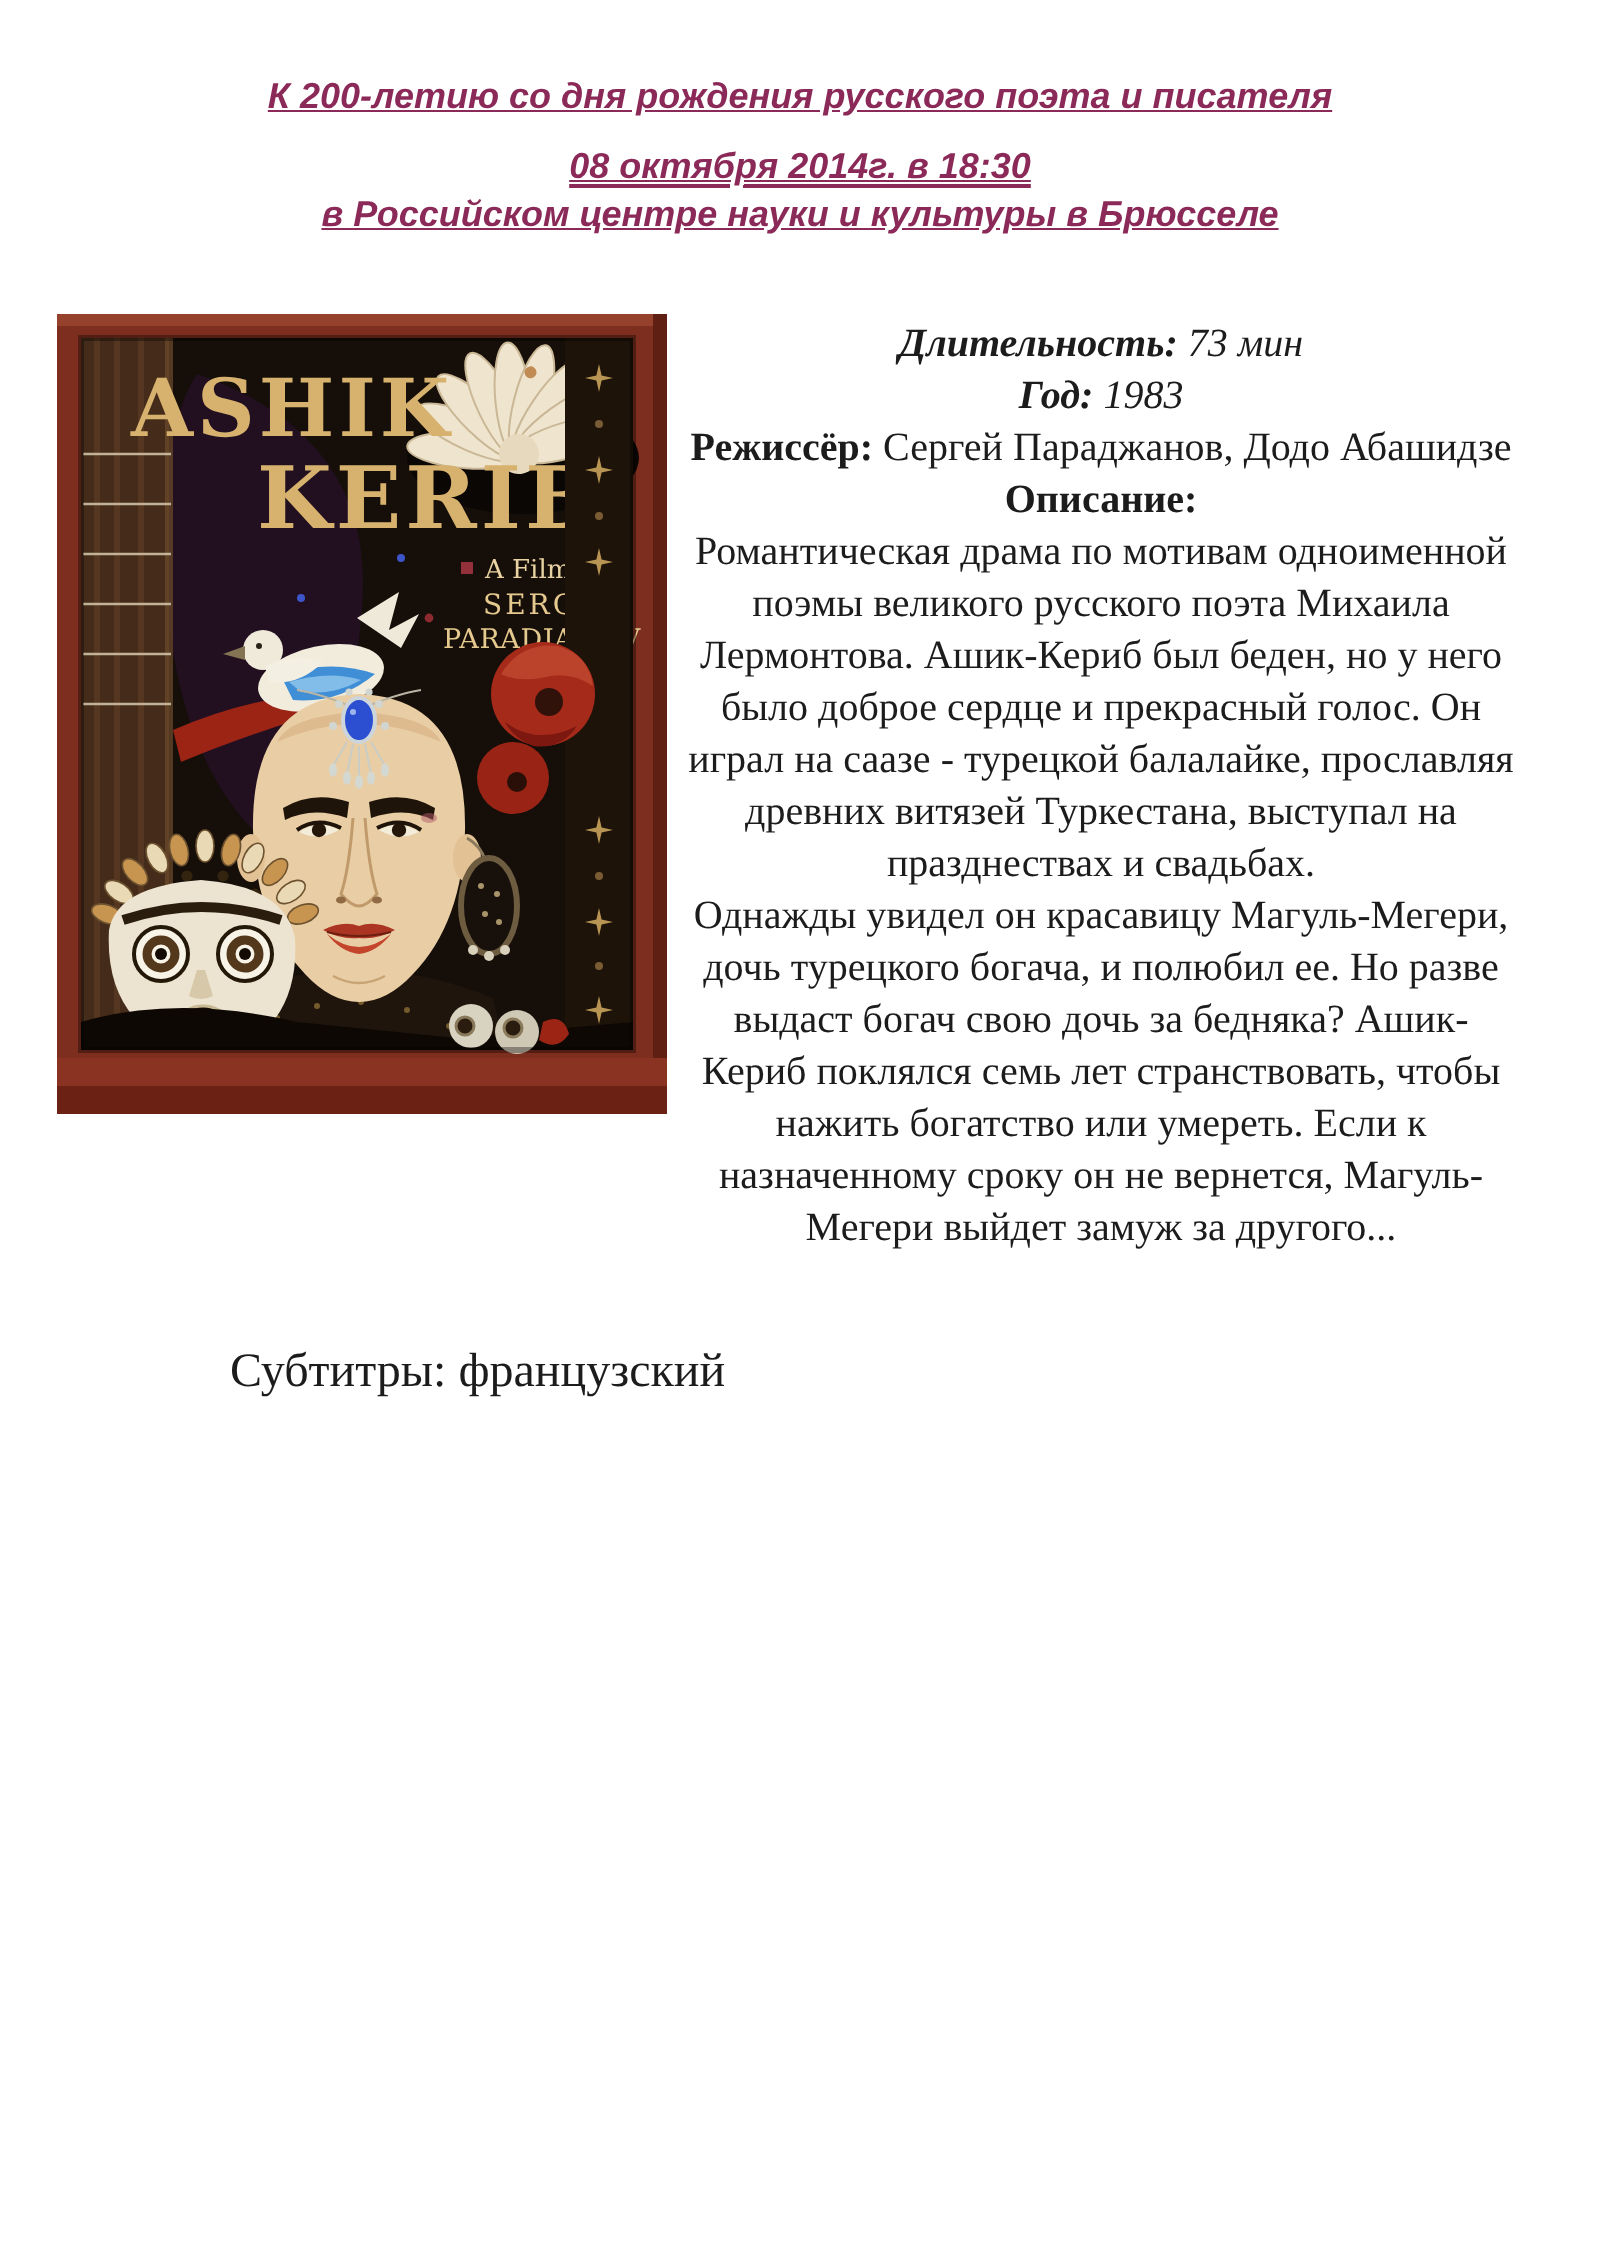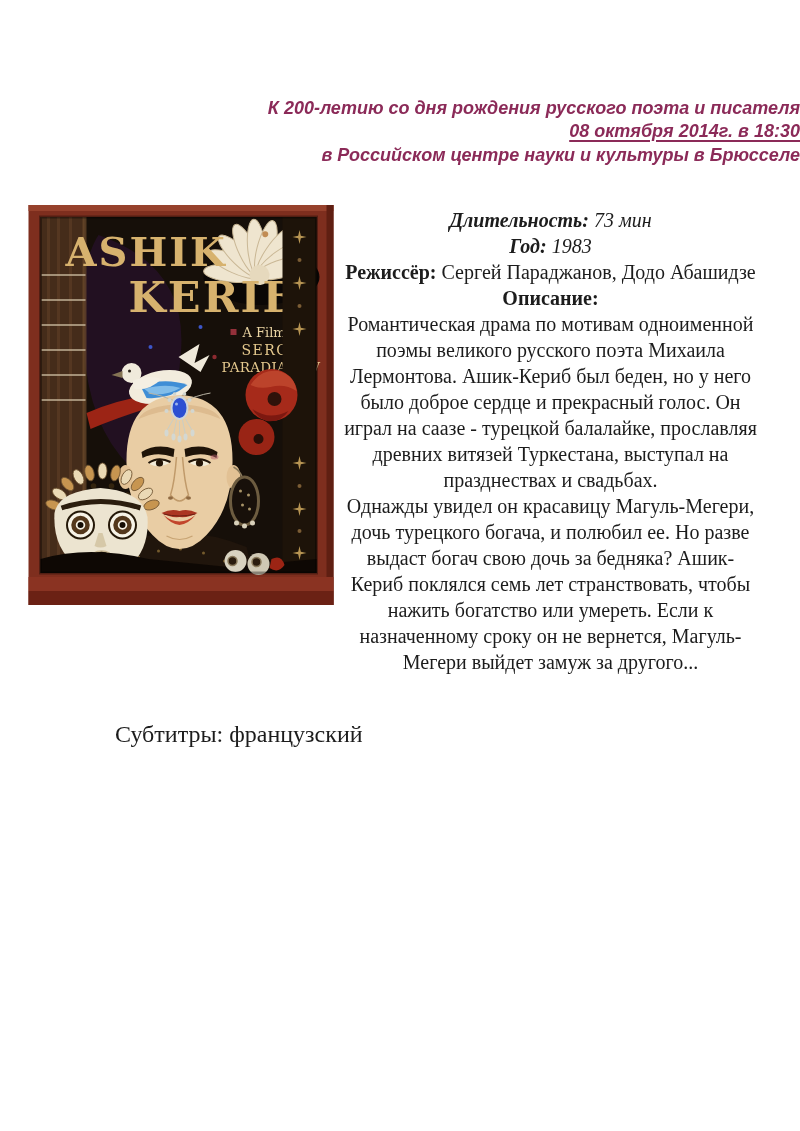--- a/index.html
+++ b/index.html
@@ -9,31 +9,32 @@
     height: 1131px;
     background: #ffffff;
     font-family: "Liberation Serif", serif;
     color: #1c1c1c;
     overflow: hidden;
   }
   .page { width: 800px; height: 1131px; position: relative; }
 
   
   .header {
-    padding-top: 98px;
-    text-align: right;
+    padding-top: 38px;
+    text-align: center;
     font-family: "Liberation Sans", sans-serif;
     font-style: italic;
     font-weight: bold;
     color: #8b2a58;
     font-size: 18px;
+    text-decoration: underline;
   }
   .header p { margin: 0; line-height: 21px; }
   .header .h2 { margin-top: 14px; }
-  .header .h3 { margin-top: 0; line-height: 24px; }
+  .header .h3 { margin-top: 12px; line-height: 24px; }
   .underline {
     text-decoration: underline;
     text-decoration-thickness: 2px;
     text-underline-offset: 3px;
   }
 
   
   .main {
     margin: 40px 42px 0 85px;
     font-size: 20px;

